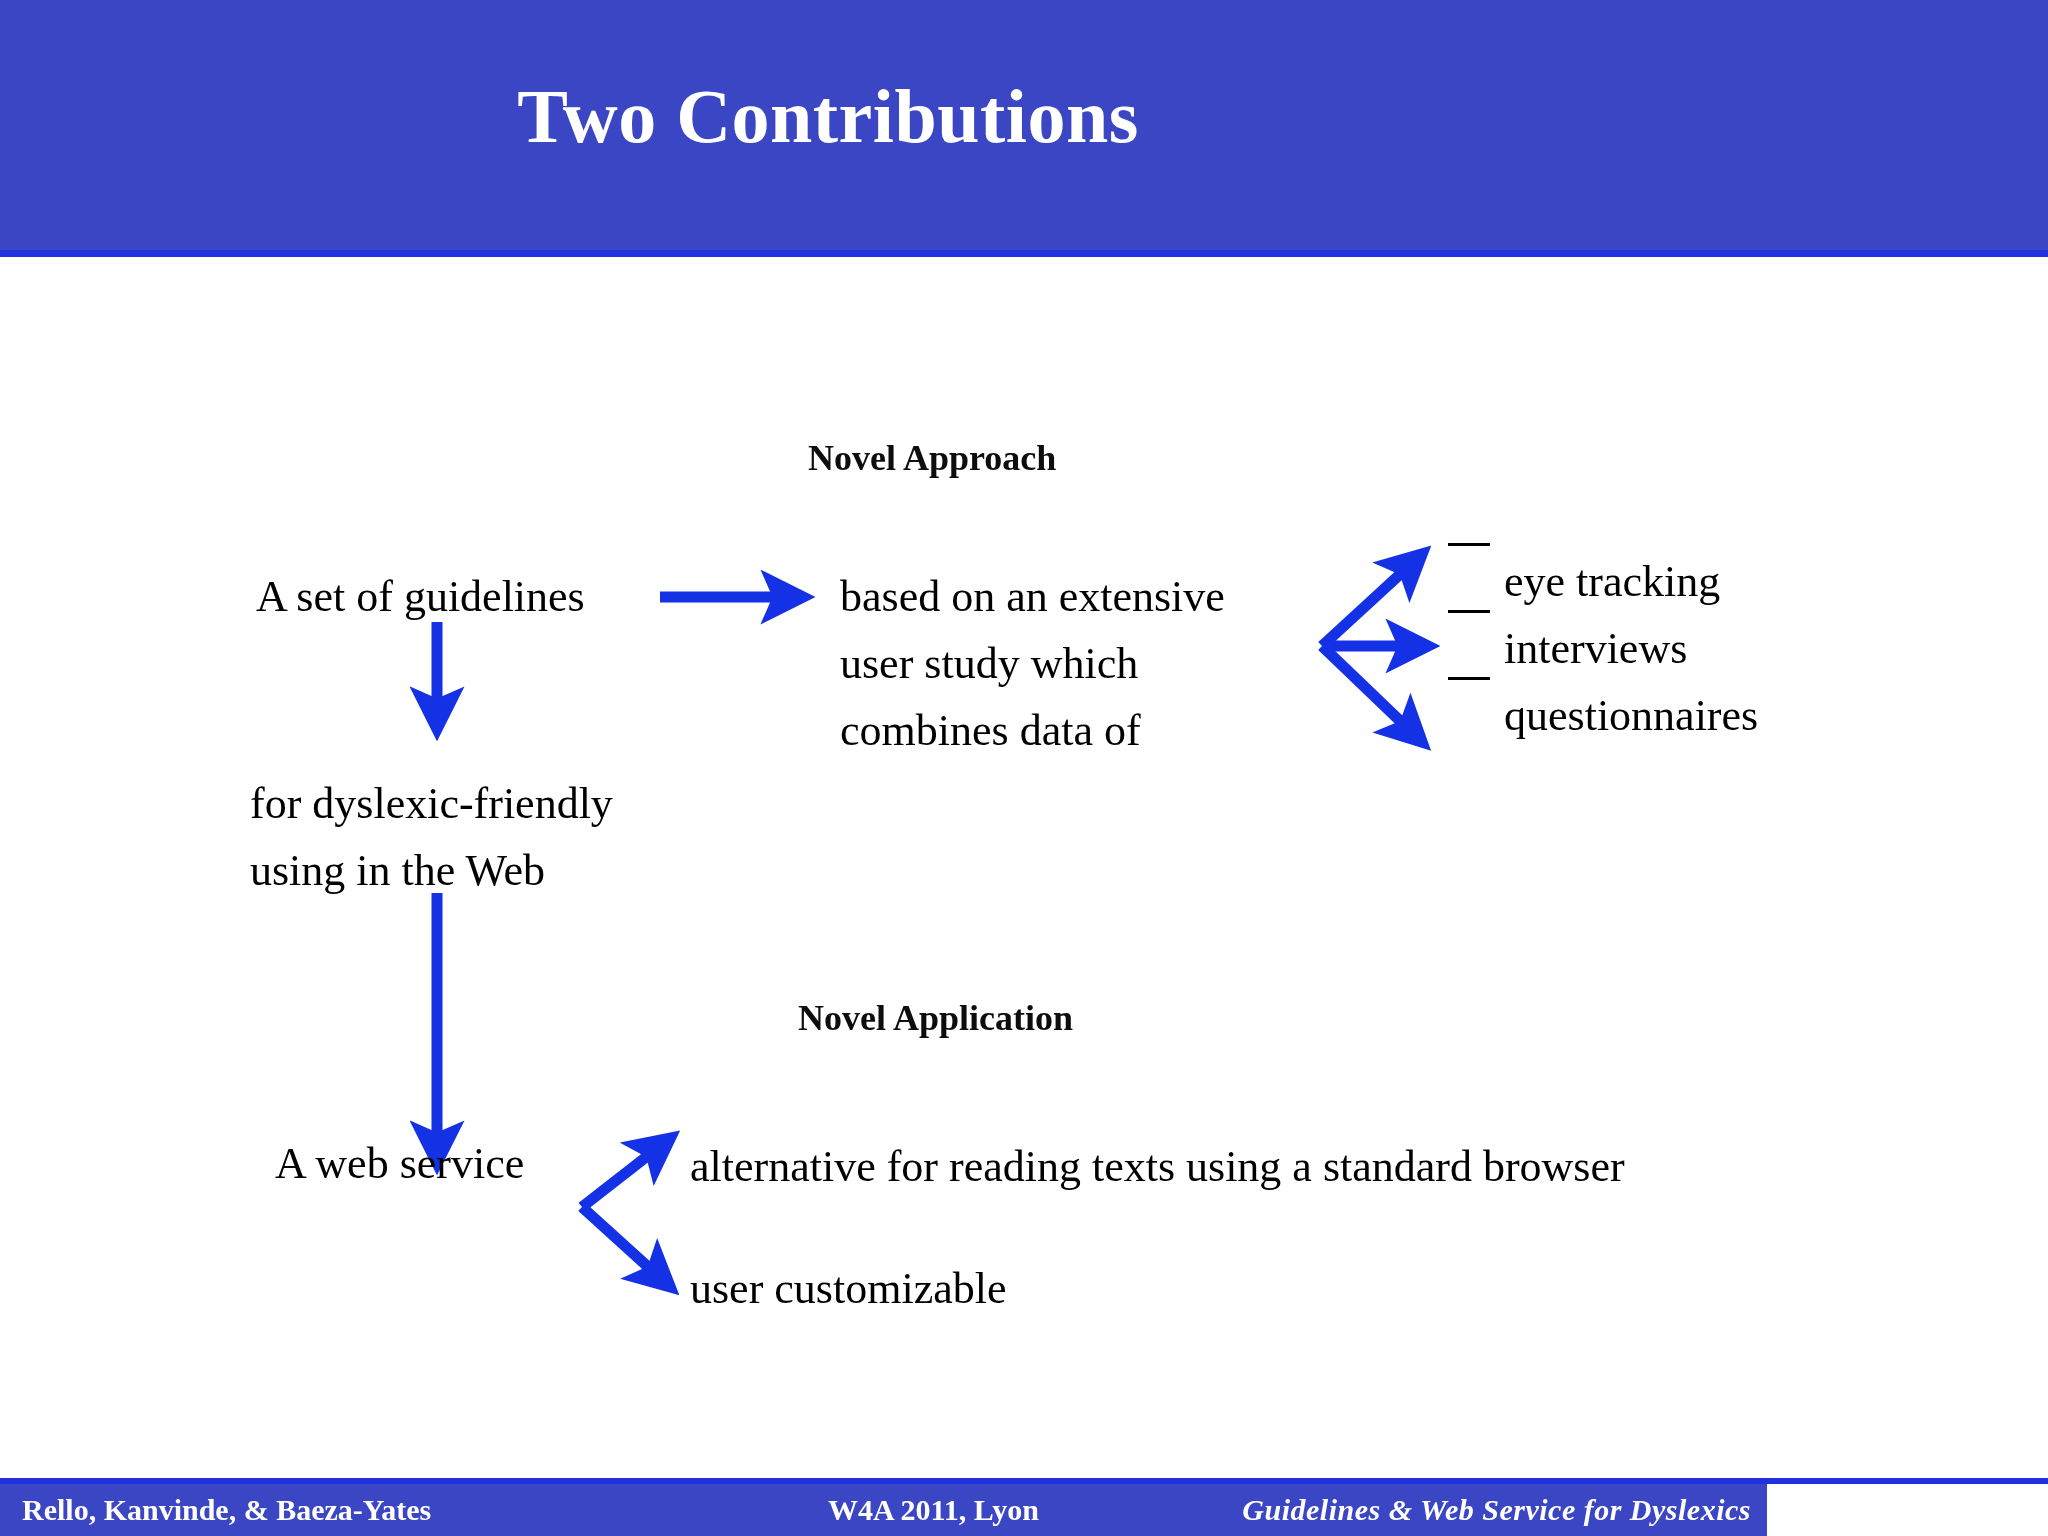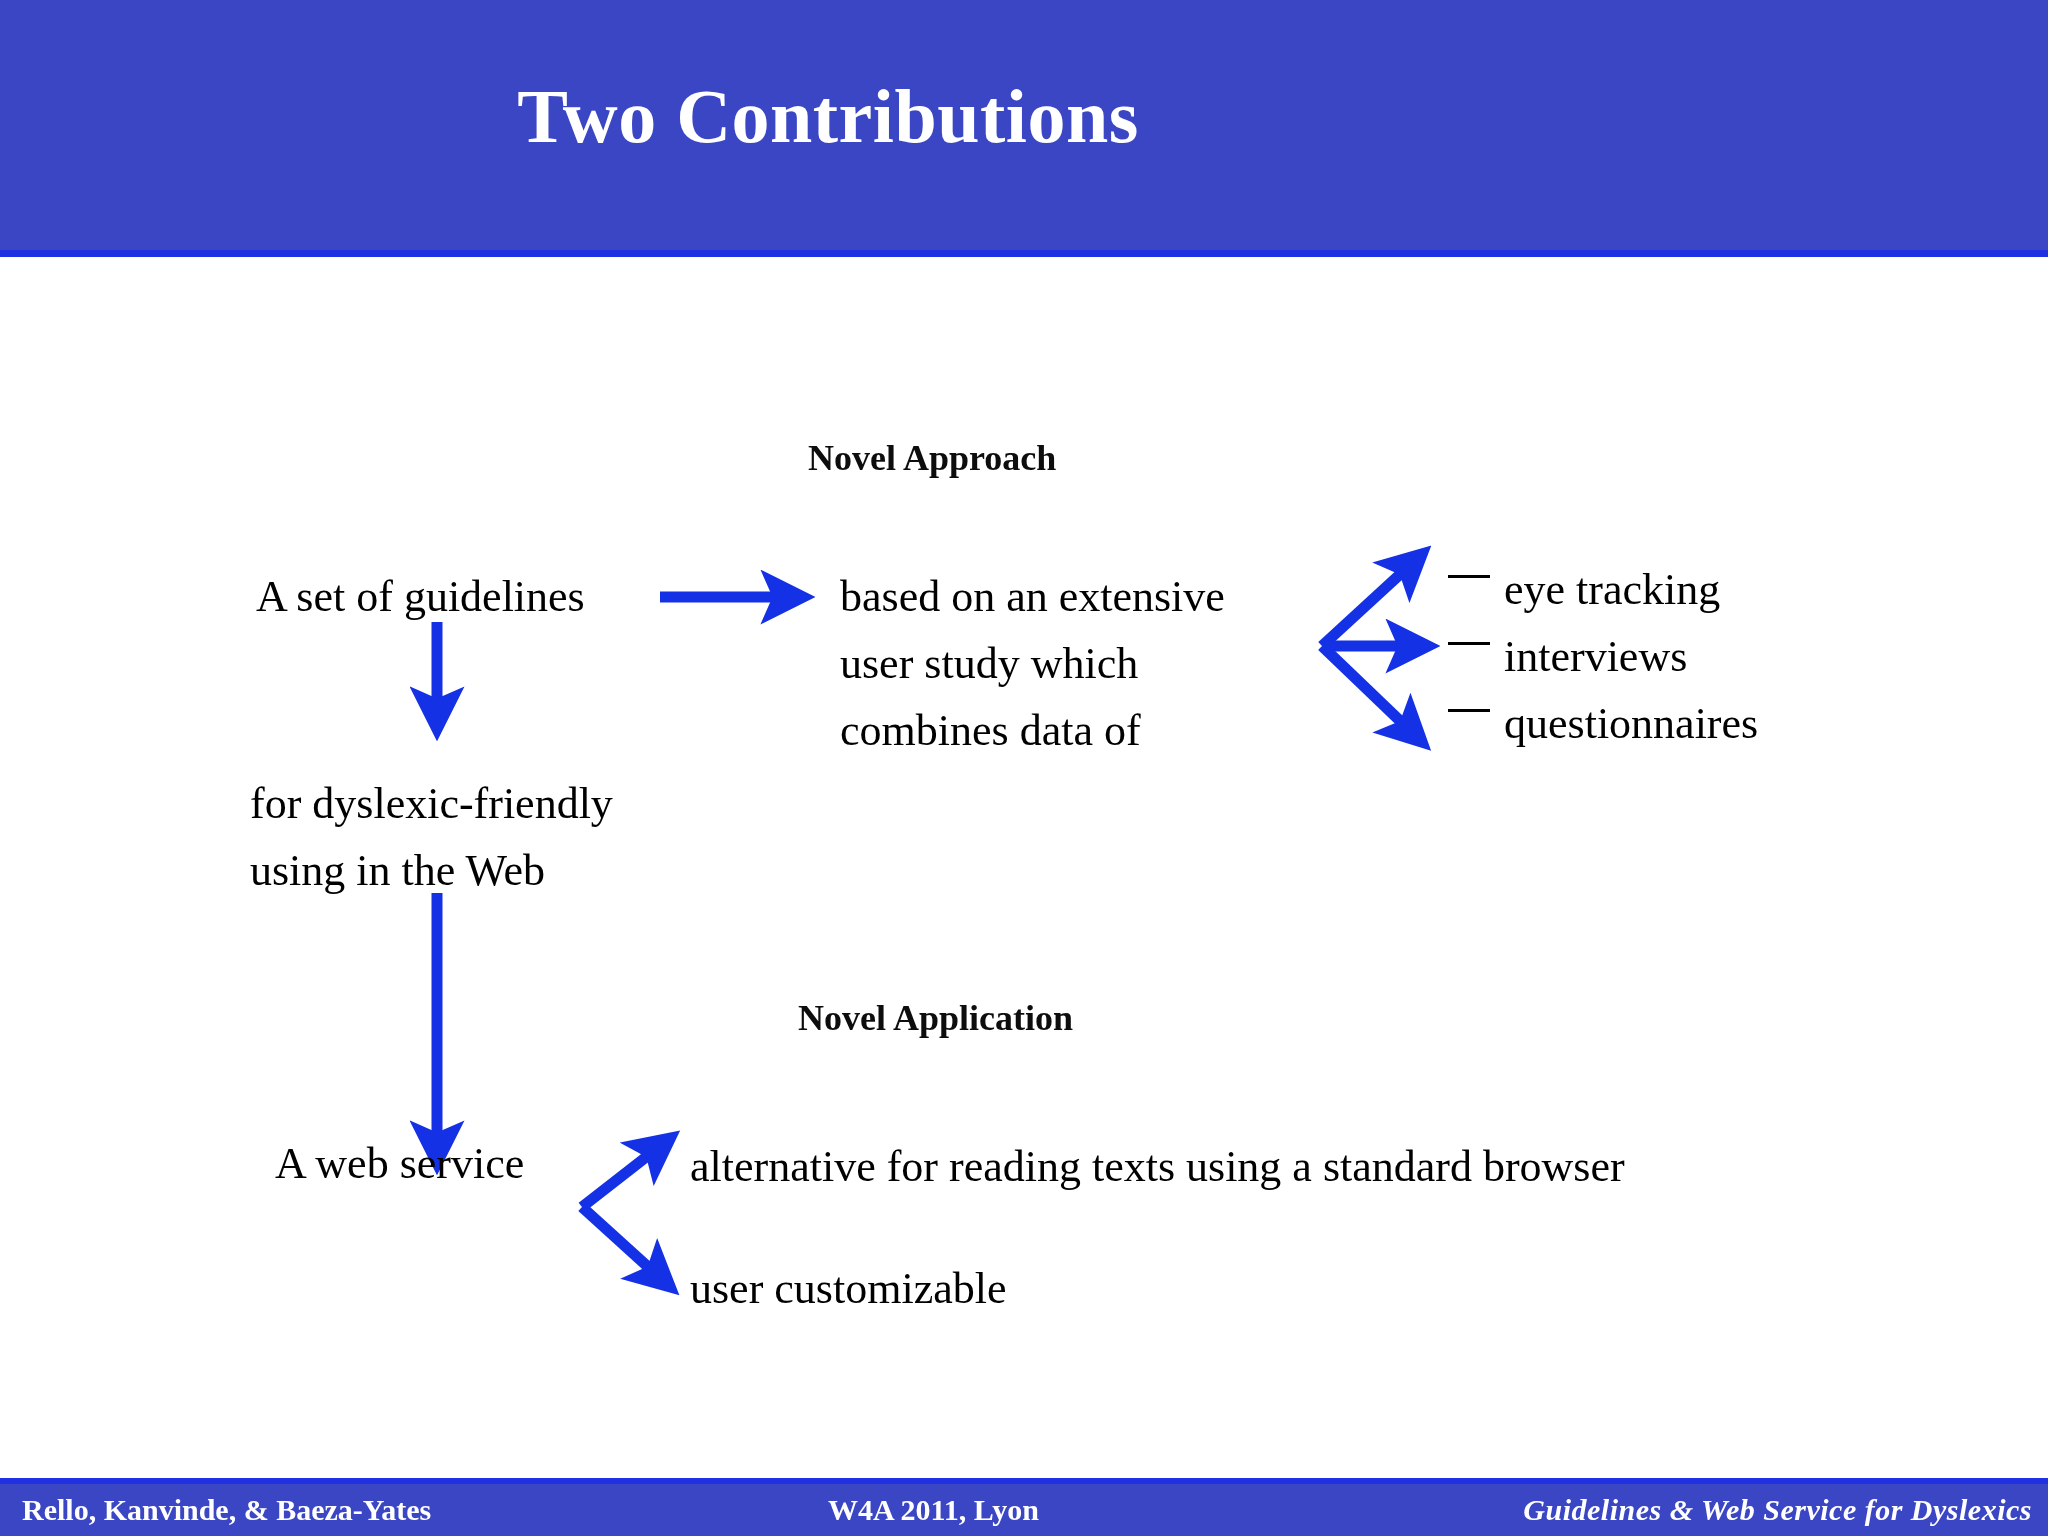--- a/index.html
+++ b/index.html
@@ -83,21 +83,21 @@
   #t-customizable { left: 690px;  top: 1255px; }
 
   
   #dash-list {
     position: absolute;
     left: 1448px;
     top: 556px;
   }
   .dash-row {
     display: flex;
-    align-items: center;
+    align-items: flex-start;
     height: 67px;
     color: #000000;
     font-size: 44px;
     white-space: nowrap;
     font-family: "Liberation Serif", "DejaVu Serif", serif;
   }
   .dash-mark {
     display: inline-block;
     width: 56px;
     flex: 0 0 56px;
@@ -127,21 +127,21 @@
     left: 0;
     top: 1478px;
     width: 2048px;
     height: 6px;
     background: #1F31E0;
   }
   #footer-bar {
     position: absolute;
     left: 0;
     top: 1484px;
-    width: 2048px;
+    width: 1767px;
     height: 52px;
     background: #3A46C4;
   }
   .footer-txt {
     position: absolute;
     color: #FFFFFF;
     font-size: 30px;
     font-weight: 700;
     white-space: nowrap;
     top: 9px;

